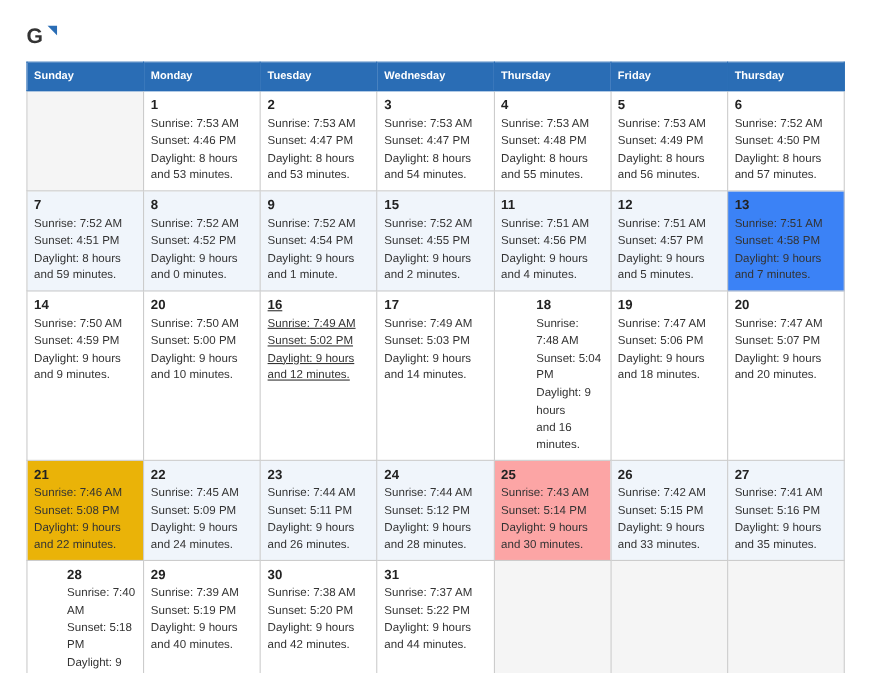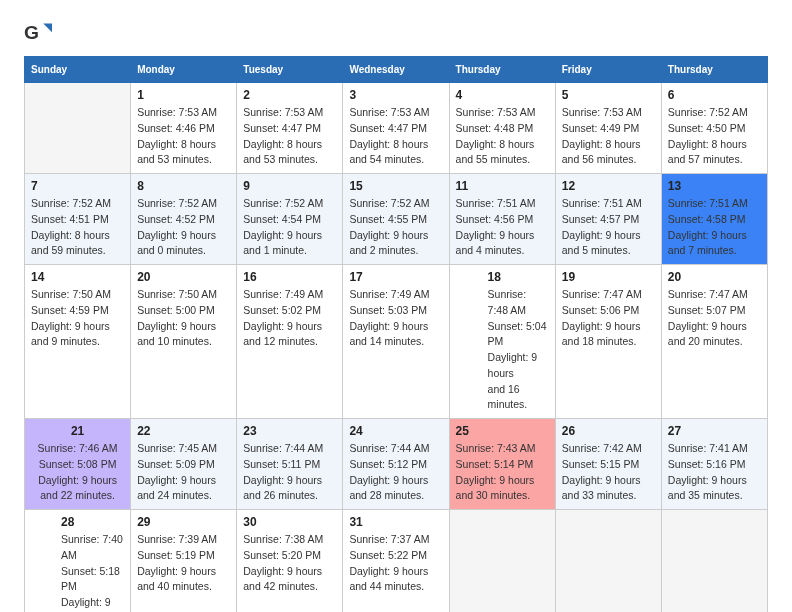--- a/index.html
+++ b/index.html
@@ -184,21 +184,21 @@
       </tr>
       <tr>
         <td style="background: rgb(255, 255, 255);">
           <div class="day-number">14</div>
           <div class="day-info">Sunrise: 7:50 AM<br>Sunset: 4:59 PM<br>Daylight: 9 hours<br>and 9 minutes.</div>
         </td>
         <td style="background: rgb(255, 255, 255);">
           <div class="day-number">20</div>
           <div class="day-info">Sunrise: 7:50 AM<br>Sunset: 5:00 PM<br>Daylight: 9 hours<br>and 10 minutes.</div>
         </td>
-        <td style="background: rgb(255, 255, 255);">
+        <td style="background: rgb(255, 255, 255); text-decoration: underline;">
           <div class="day-number">16</div>
           <div class="day-info">Sunrise: 7:49 AM<br>Sunset: 5:02 PM<br>Daylight: 9 hours<br>and 12 minutes.</div>
         </td>
         <td style="background: rgb(255, 255, 255);">
           <div class="day-number">17</div>
           <div class="day-info">Sunrise: 7:49 AM<br>Sunset: 5:03 PM<br>Daylight: 9 hours<br>and 14 minutes.</div>
         </td>
         <td style="background: rgb(255, 255, 255); padding-left: 38px;">
           <div class="day-number">18</div>
           <div class="day-info">Sunrise: 7:48 AM<br>Sunset: 5:04 PM<br>Daylight: 9 hours<br>and 16 minutes.</div>
@@ -206,21 +206,21 @@
         <td style="background: rgb(255, 255, 255);">
           <div class="day-number">19</div>
           <div class="day-info">Sunrise: 7:47 AM<br>Sunset: 5:06 PM<br>Daylight: 9 hours<br>and 18 minutes.</div>
         </td>
         <td style="background: rgb(255, 255, 255);">
           <div class="day-number">20</div>
           <div class="day-info">Sunrise: 7:47 AM<br>Sunset: 5:07 PM<br>Daylight: 9 hours<br>and 20 minutes.</div>
         </td>
       </tr>
       <tr>
-        <td style="background: #c4b5fd; text-align: center;">
+        <td style="background: #eab308;">
           <div class="day-number">21</div>
           <div class="day-info">Sunrise: 7:46 AM<br>Sunset: 5:08 PM<br>Daylight: 9 hours<br>and 22 minutes.</div>
         </td>
         <td style="background: rgb(240, 245, 251);">
           <div class="day-number">22</div>
           <div class="day-info">Sunrise: 7:45 AM<br>Sunset: 5:09 PM<br>Daylight: 9 hours<br>and 24 minutes.</div>
         </td>
         <td style="background: rgb(240, 245, 251);">
           <div class="day-number">23</div>
           <div class="day-info">Sunrise: 7:44 AM<br>Sunset: 5:11 PM<br>Daylight: 9 hours<br>and 26 minutes.</div>

